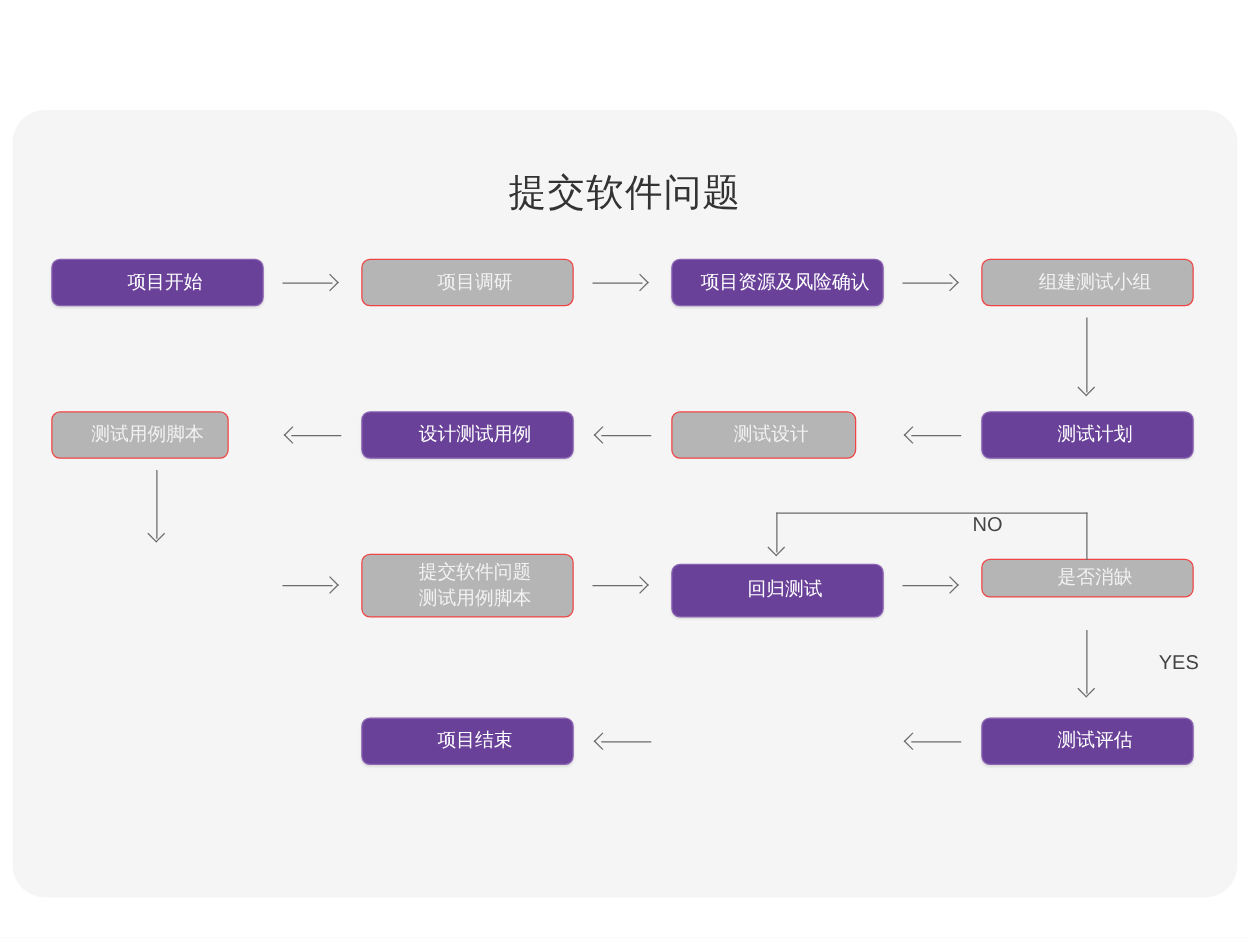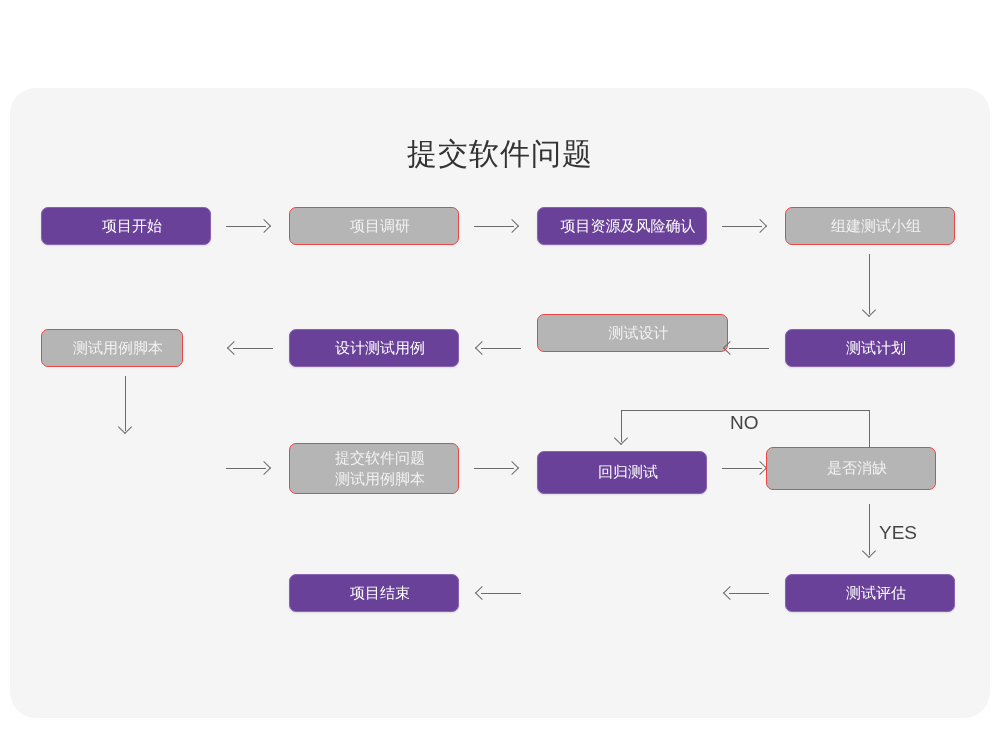--- a/index.html
+++ b/index.html
@@ -53,22 +53,23 @@
   .arrowhead{position:absolute;width:11px;height:11px;}
   .arrowhead i{
     display:block;width:9px;height:9px;
     border-top:1.6px solid #6b6b6b;border-right:1.6px solid #6b6b6b;
   }
   .ah-right i{transform:rotate(45deg);}
   .ah-left  i{transform:rotate(-135deg);}
   .ah-down  i{transform:rotate(135deg);}
 
   .edgelabel{
-    position:absolute;font-size:19px;color:#444444;
+    position:absolute;font-size:16px;color:#444444;
     font-family:"Liberation Sans","DejaVu Sans",sans-serif;
+    margin-left:48px;
   }
 </style>
 </head>
 <body>
 
 <div id="canvas">
 
   <div class="panel"></div>
 
   <div class="title">提交软件问题</div>
@@ -108,21 +109,21 @@
       <i></i>
     </div>
 
   <div class="node purple" style="left:289px;top:329px;width:170px;height:38px;">设计测试用例</div>
 
   <div class="hline" style="left:481px;top:348px;width:40px;"></div>
   <div class="arrowhead ah-left" style="left:477px;top:343px;">
       <i></i>
     </div>
 
-  <div class="node gray" style="left:537px;top:314px;width:191px;height:38px;">测试设计</div>
+  <div class="node gray" style="left:537px;top:329px;width:148px;height:38px;">测试设计</div>
 
   <div class="hline" style="left:729px;top:348px;width:40px;"></div>
   <div class="arrowhead ah-left" style="left:725px;top:343px;">
       <i></i>
     </div>
 
   <div class="node purple" style="left:785px;top:329px;width:170px;height:38px;">测试计划</div>
 
   <div class="vline" style="left:125px;top:376px;height:55px;"></div>
   <div class="arrowhead ah-down" style="left:120px;top:422px;">
@@ -145,21 +146,21 @@
       <i></i>
     </div>
 
   <div class="node purple" style="left:537px;top:451px;width:170px;height:43px;">回归测试</div>
 
   <div class="hline" style="left:722px;top:468px;width:40px;"></div>
   <div class="arrowhead ah-right" style="left:755px;top:463px;">
       <i></i>
     </div>
 
-  <div class="node gray" style="left:766px;top:447px;width:170px;height:43px;">是否消缺</div>
+  <div class="node gray" style="left:785px;top:447px;width:170px;height:31px;">是否消缺</div>
 
   <div class="vline" style="left:869px;top:410px;height:38px;"></div>
   <div class="hline" style="left:621px;top:410px;width:249px;"></div>
   <div class="vline" style="left:621px;top:410px;height:32px;"></div>
   <div class="arrowhead ah-down" style="left:616px;top:433px;">
       <i></i>
     </div>
   <div class="edgelabel" style="left:730px;top:412px;">NO</div>
 
   <div class="vline" style="left:869px;top:504px;height:51px;"></div>

